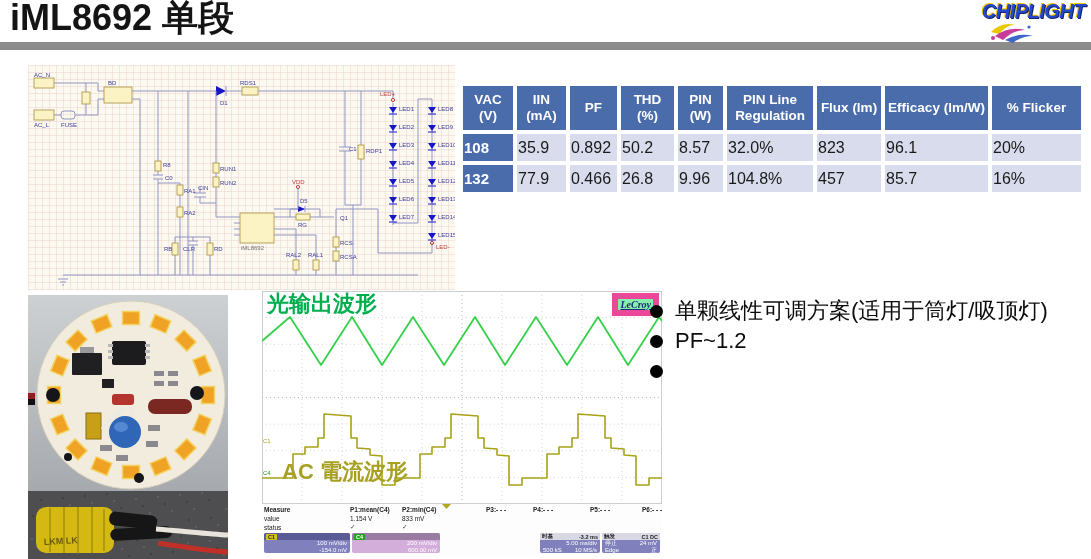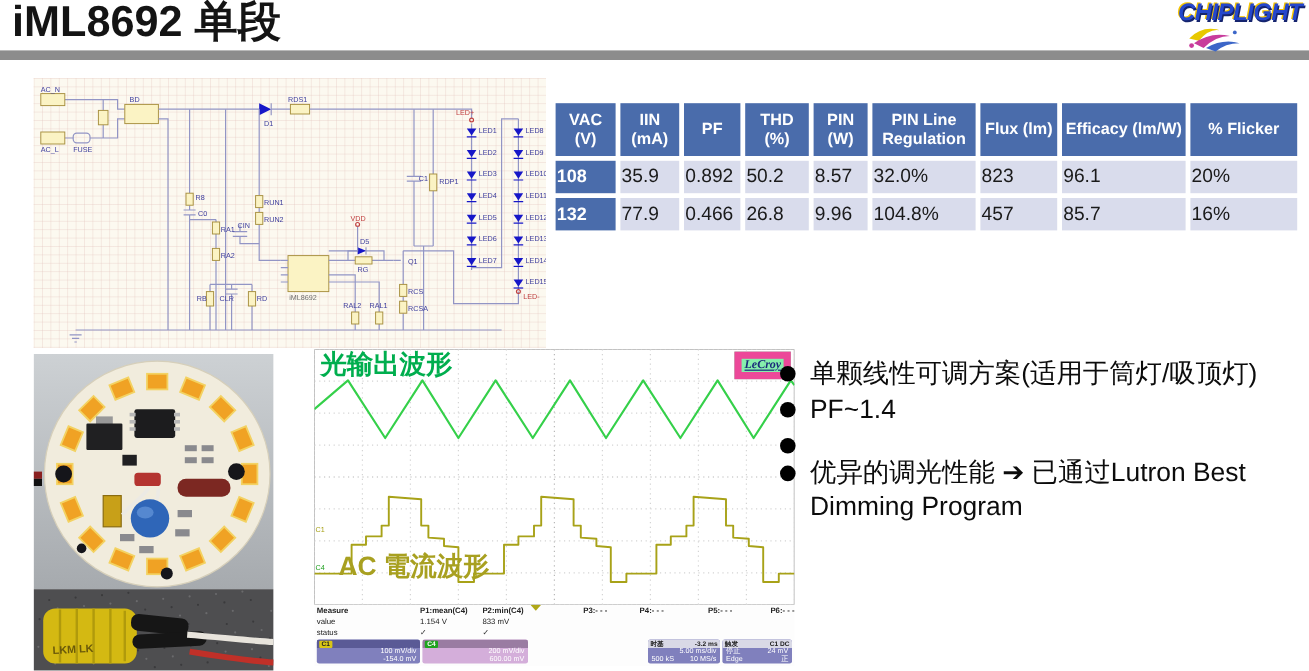--- a/index.html
+++ b/index.html
@@ -548,22 +548,18 @@
   </div>
 </div>
 
 <ul class="bullets" id="bullets">
     <li>
       <div class="dot"></div>
       <div class="txt">单颗线性可调方案(适用于筒灯/吸顶灯)</div>
     </li>
     <li>
       <div class="dot"></div>
-      <div class="txt">PF~1.4</div>
+      <div class="txt">PF~1.2</div>
     </li>
     <li>
       <div class="dot"></div>
     </li>
-    <li>
-      <div class="dot"></div>
-      <div class="txt">优异的调光性能 ➔ 已通过Lutron Best Dimming Program</div>
-    </li>
   </ul>
 
 </body></html>

